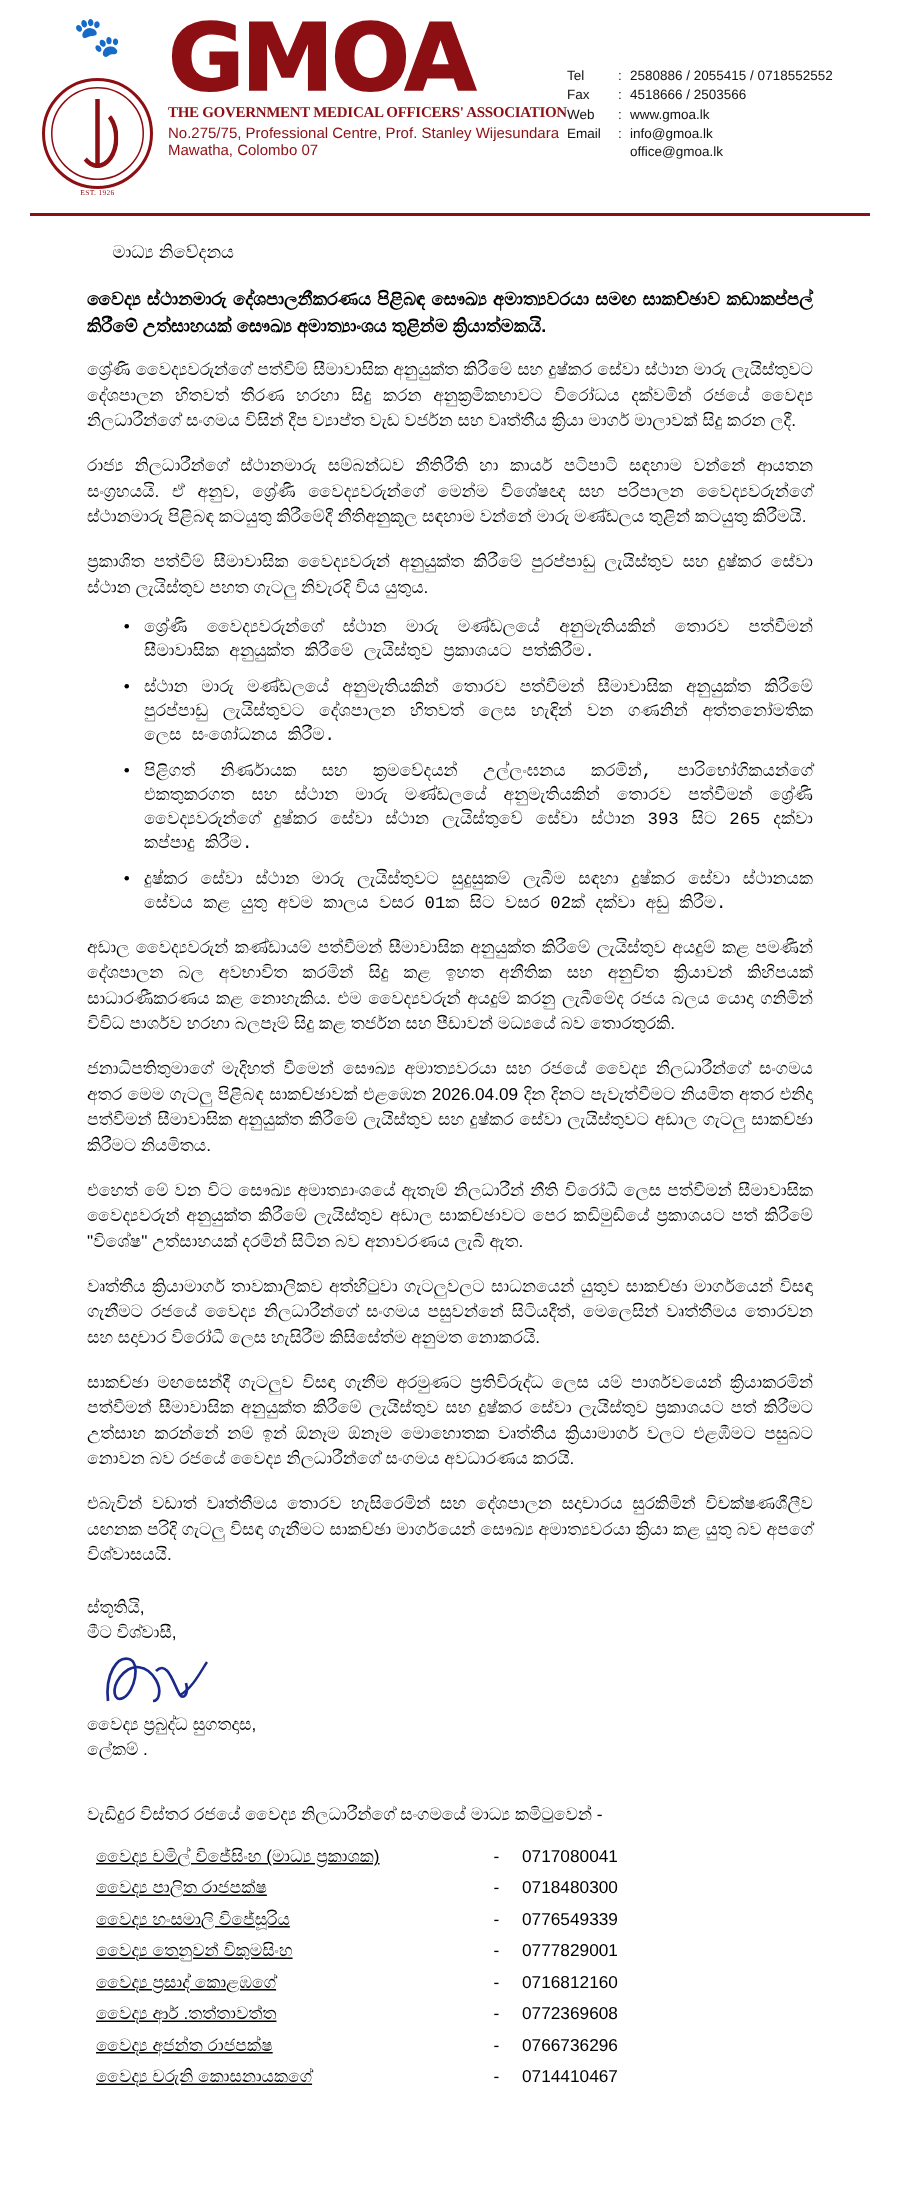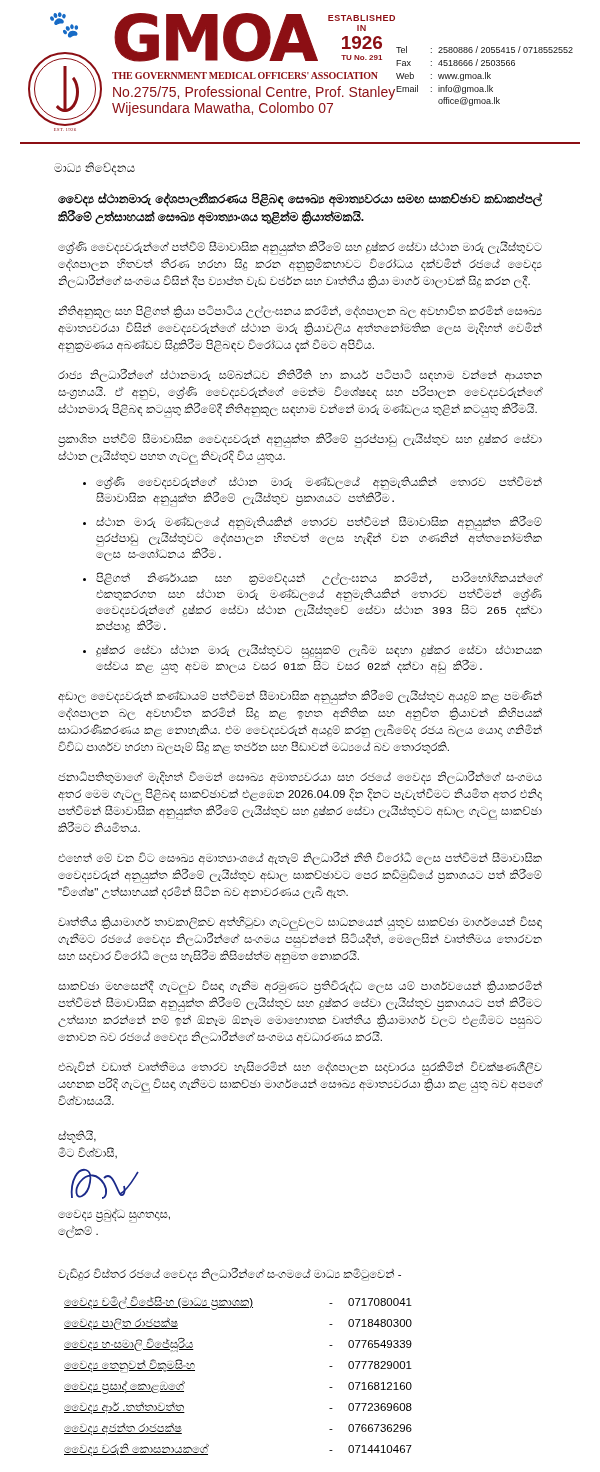--- a/index.html
+++ b/index.html
@@ -124,21 +124,21 @@
   .assoc {
     font-family: Liberation Serif, serif;
     font-weight: bold;
     font-size: 10px;
     letter-spacing: -0.2px;
     color: #8c0f14;
     margin-top: 2px;
   }
   .addr {
     font-family: "Liberation Sans", sans-serif;
-    font-size: 14px;
+    font-size: 10px;
     color: #8c0f14;
     margin-top: 3px;
   }
   .contacts {
     flex: 0 0 200px;
     font-family: "Liberation Sans", sans-serif;
     font-size: 9px;
     color: #111;
     padding-top: 34px;
     line-height: 13px;
@@ -176,21 +176,21 @@
     line-height: 16px;
   }
   .date {
     text-align: right;
     margin-top: 26px;
     font-size: 12px;
     padding-right: 4px;
   }
   .media-label {
     margin-top: 16px;
-    margin-left: 24px;
+    margin-left: 45px;
     font-size: 12px;
   }
   .headline {
     margin: 14px 28px 0 28px;
     font-weight: bold;
     font-size: 12px;
     line-height: 18px;
     text-align: justify;
   }
   p.para {
@@ -253,25 +253,20 @@
       <div class="crest-seal">
         <div class="crest-rod"></div>
         <div class="crest-snake"></div>
       </div>
       <div class="crest-motto">EST. 1926</div>
     </div>
 
     <div class="brand">
       <div class="brand-top">
         <div class="gmoa">GMOA</div>
-        <div class="estab">
-          <div class="est-line">ESTABLISHED IN</div>
-          <div class="est-year">1926</div>
-          <div class="est-tu">TU No. 291</div>
-        </div>
       </div>
       <div class="assoc">THE GOVERNMENT MEDICAL OFFICERS' ASSOCIATION</div>
       <div class="addr">No.275/75, Professional Centre, Prof. Stanley Wijesundara Mawatha, Colombo 07</div>
     </div>
 
     <div class="contacts">
       <div class="row">
         <div class="lbl">Tel</div>
         <div class="sep">:</div>
         <div class="val">2580886 / 2055415 / 0718552552</div>
@@ -300,21 +295,20 @@
   <hr class="rule">
 
   <div class="content">
 
 
     <div class="media-label">මාධ්‍ය නිවේදනය</div>
 
     <div class="headline">වෛද්‍ය ස්ථානමාරු දේශපාලනීකරණය පිළිබඳ සෞඛ්‍ය අමාත්‍යවරයා සමඟ සාකච්ඡාව කඩාකප්පල් කිරීමේ උත්සාහයක් සෞඛ්‍ය අමාත්‍යාංශය තුළින්ම ක්‍රියාත්මකයි.</div>
 
     <p class="para">ශ්‍රේණි වෛද්‍යවරුන්ගේ පත්වීම් සීමාවාසික අනුයුක්ත කිරීමේ සහ දුෂ්කර සේවා ස්ථාන මාරු ලැයිස්තුවට දේශපාලන හිතවත් තීරණ හරහා සිදු කරන අනුක්‍රමිකභාවට විරෝධය දක්වමින් රජයේ වෛද්‍ය නිලධාරීන්ගේ සංගමය විසින් දීප ව්‍යාප්ත වැඩ වර්ජන සහ වෘත්තීය ක්‍රියා මාර්ග මාලාවක් සිදු කරන ලදී.</p>
-    <p class="para">නීතිඅනුකූල සහ පිළිගත් ක්‍රියා පටිපාටිය උල්ලංඝනය කරමින්, දේශපාලන බල අවභාවිත කරමින් සෞඛ්‍ය අමාත්‍යවරයා විසින් වෛද්‍යවරුන්ගේ ස්ථාන මාරු ක්‍රියාවලිය අත්තනෝමතික ලෙස මැදිහත් වෙමින් අනුක්‍රමණය අබණ්ඩව සිදුකිරීම පිළිබඳව විරෝධය දැක් වීමට අපිවිය.</p>
     <p class="para">රාජ්‍ය නිලධාරීන්ගේ ස්ථානමාරු සම්බන්ධව නීතිරීති හා කාර්ය පටිපාටි සඳහාම වන්නේ ආයතන සංග්‍රහයයි. ඒ අනුව, ශ්‍රේණි වෛද්‍යවරුන්ගේ මෙන්ම විශේෂඥ සහ පරිපාලන වෛද්‍යවරුන්ගේ ස්ථානමාරු පිළිබඳ කටයුතු කිරීමේදී නීතිඅනුකූල සඳහාම වන්නේ මාරු මණ්ඩලය තුළින් කටයුතු කිරීමයි.</p>
     <p class="para">ප්‍රකාශිත පත්වීම් සීමාවාසික වෛද්‍යවරුන් අනුයුක්ත කිරීමේ පුරප්පාඩු ලැයිස්තුව සහ දුෂ්කර සේවා ස්ථාන ලැයිස්තුව පහත ගැටලු නිවැරදි විය යුතුය.</p>
 
     <ul class="bullets">
       <li>ශ්‍රේණි වෛද්‍යවරුන්ගේ ස්ථාන මාරු මණ්ඩලයේ අනුමැතියකින් තොරව පත්වීමන් සීමාවාසික අනුයුක්ත කිරීමේ ලැයිස්තුව ප්‍රකාශයට පත්කිරීම.</li>
       <li>ස්ථාන මාරු මණ්ඩලයේ අනුමැතියකින් තොරව පත්වීමන් සීමාවාසික අනුයුක්ත කිරීමේ පුරප්පාඩු ලැයිස්තුවට දේශපාලන හිතවත් ලෙස හැඳින් වන ගණනින් අත්තනෝමතික ලෙස සංශෝධනය කිරීම.</li>
       <li>පිළිගත් නිර්ණායක සහ ක්‍රමවේදයන් උල්ලංඝනය කරමින්, පාරිභෝගිකයන්ගේ එකතුකරගත සහ ස්ථාන මාරු මණ්ඩලයේ අනුමැතියකින් තොරව පත්වීමන් ශ්‍රේණි වෛද්‍යවරුන්ගේ දුෂ්කර සේවා ස්ථාන ලැයිස්තුවේ සේවා ස්ථාන 393 සිට 265 දක්වා කප්පාදු කිරීම.</li>
       <li>දුෂ්කර සේවා ස්ථාන මාරු ලැයිස්තුවට සුදුසුකම් ලැබීම සඳහා දුෂ්කර සේවා ස්ථානයක සේවය කළ යුතු අවම කාලය වසර 01ක සිට වසර 02ක් දක්වා අඩු කිරීම.</li>
     </ul>
 

